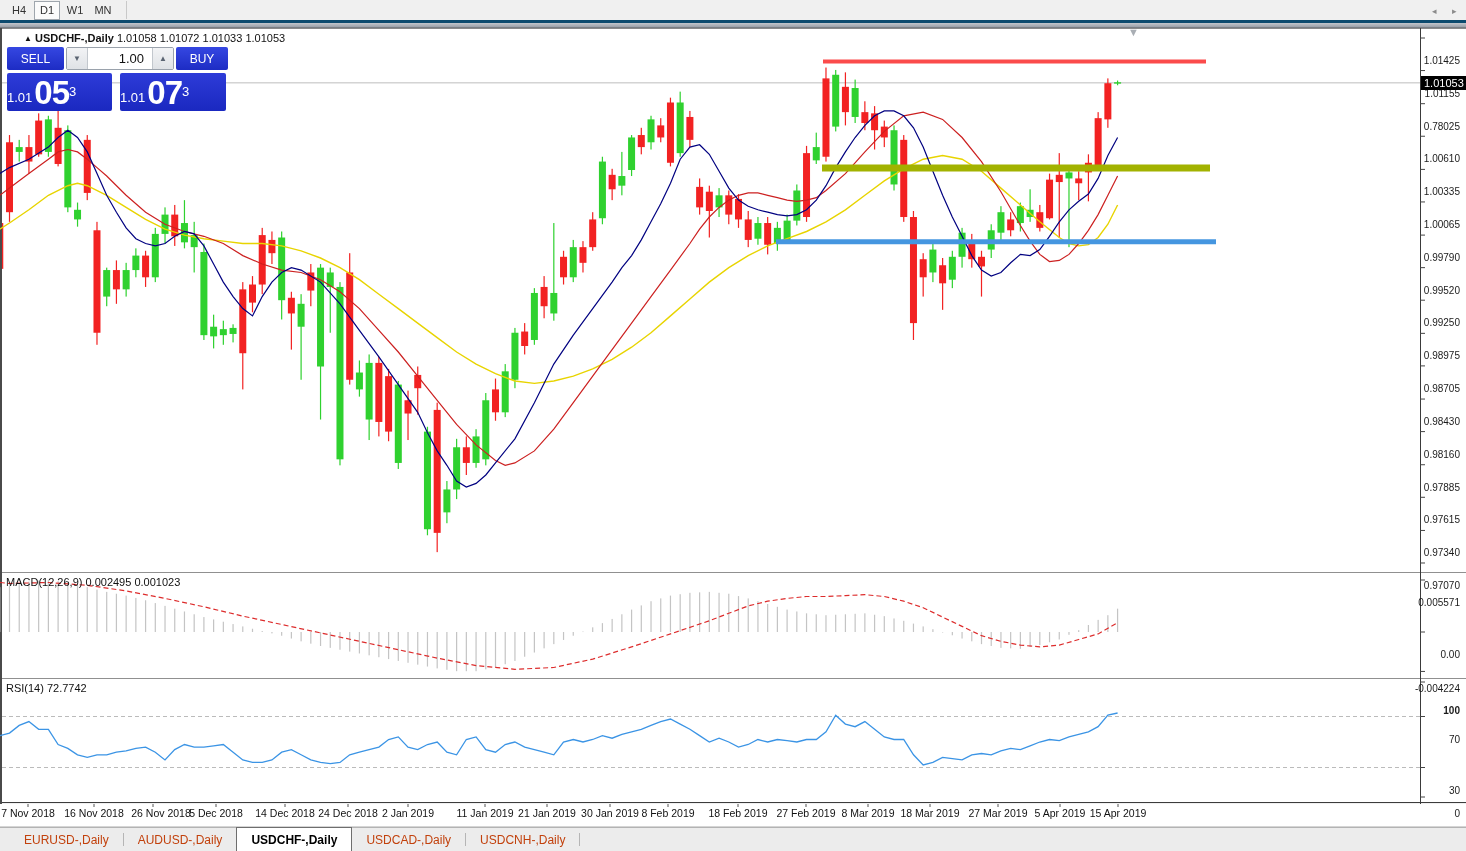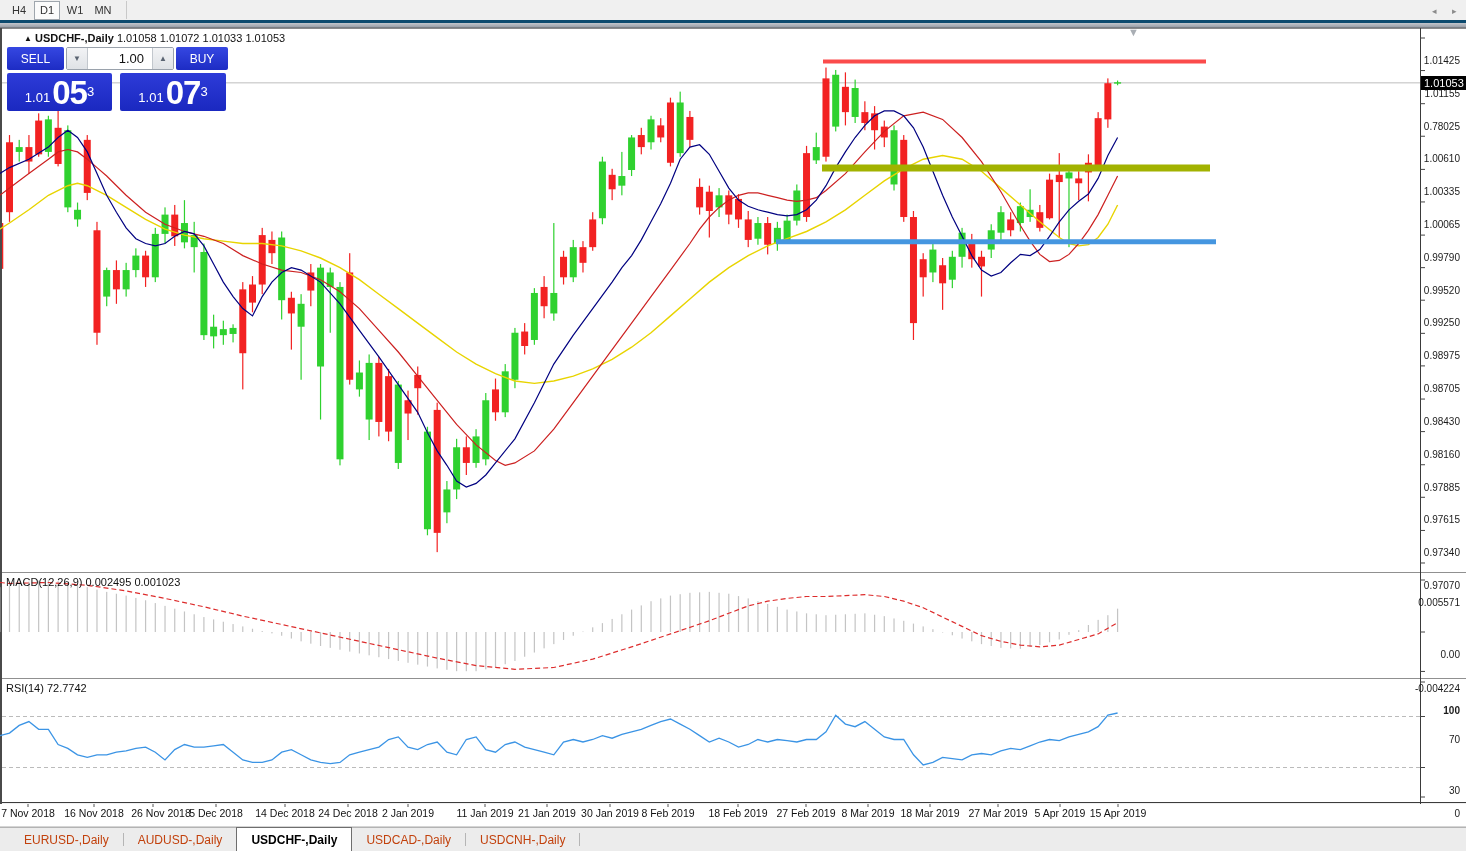--- a/index.html
+++ b/index.html
@@ -40,21 +40,21 @@
   .tp-btn { background:linear-gradient(#3547e2,#1d2cc4); color:#fff; font-size:12px; display:flex;
             align-items:center; justify-content:center; border-radius:2px; cursor:pointer; }
   .tp-sell { width:57px; } .tp-buy { width:52px; }
   .tp-spin { flex:1; display:flex; margin:0 2px; border:1px solid #9aa2ac; background:#fff; border-radius:2px; overflow:hidden; }
   .tp-arrow { width:21px; background:linear-gradient(#f2f3f5,#dfe2e6); color:#5a6472; font-size:8px;
               display:flex; align-items:center; justify-content:center; cursor:pointer; }
   .tp-arrow.left { border-right:1px solid #c2c7cd; } .tp-arrow.right { border-left:1px solid #c2c7cd; }
   .tp-vol { flex:1; border:none; text-align:right; padding-right:8px; font-size:13px; color:#111; width:50px; }
   .tp-row2 { display:flex; margin-top:3px; }
   .tp-quote { width:105px; height:38px; background:linear-gradient(#2d3bd8,#1a28c0); color:#fff; border-radius:2px;
-              display:flex; align-items:flex-end; justify-content:center; padding-bottom:3px; cursor:pointer; }
+              display:flex; align-items:flex-end; padding-bottom:3px; cursor:pointer; }
   .tp-quote.buy { margin-left:8px; width:106px; }
   .q-small { font-size:13px; margin-right:2px; line-height:20px; }
   .q-big { font-size:33px; font-weight:bold; line-height:30px; letter-spacing:-1px; }
   .q-sup { font-size:13px; line-height:30px; vertical-align:top; position:relative; top:-1px; }
   
   .tabbar { position:absolute; left:0; top:827px; width:1466px; height:24px; background:#ececec;
             border-top:1px solid #b3b3b3; display:flex; align-items:stretch; padding-left:10px; z-index:30; }
   .tab { font-size:12px; color:#c2410c; padding:0 14px; display:flex; align-items:center; cursor:pointer; position:relative; }
   .tab.active { background:#fff; border:1px solid #6e6e6e; border-bottom:none; color:#000; font-weight:bold; margin-top:-1px; }
   .tab-sep { width:1px; height:13px; background:#b5b5b5; align-self:center; }

